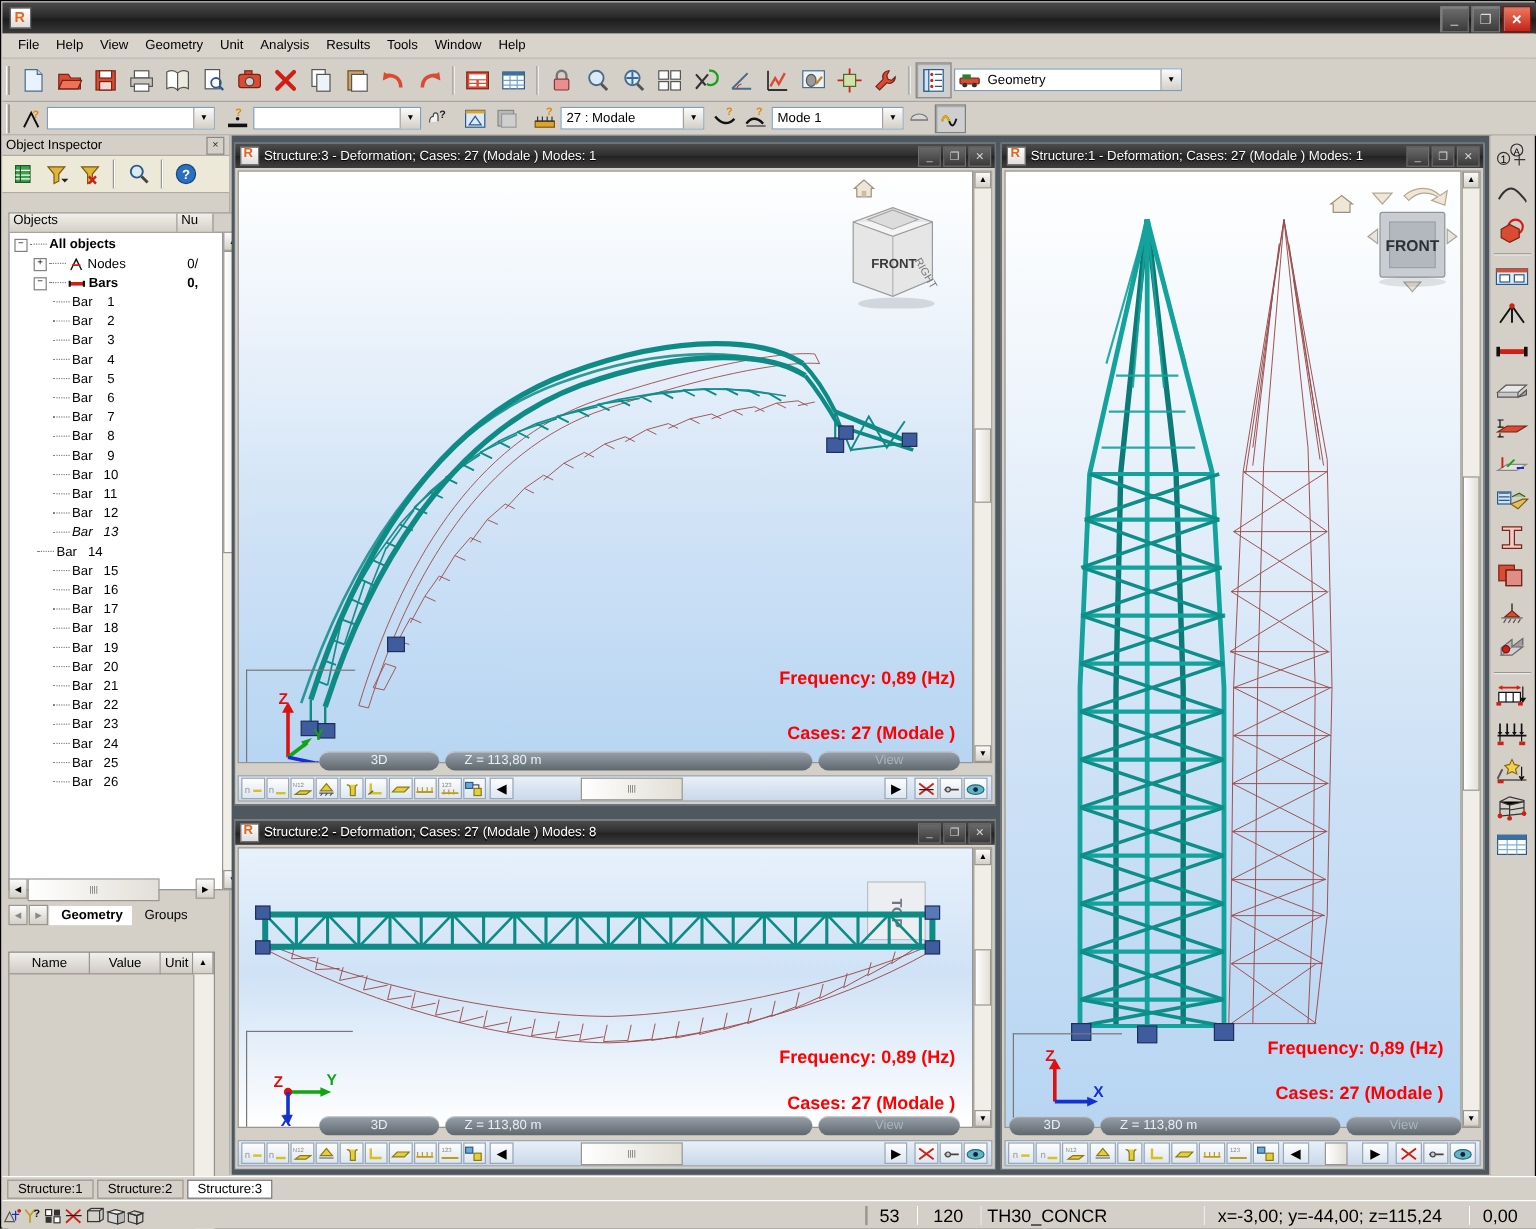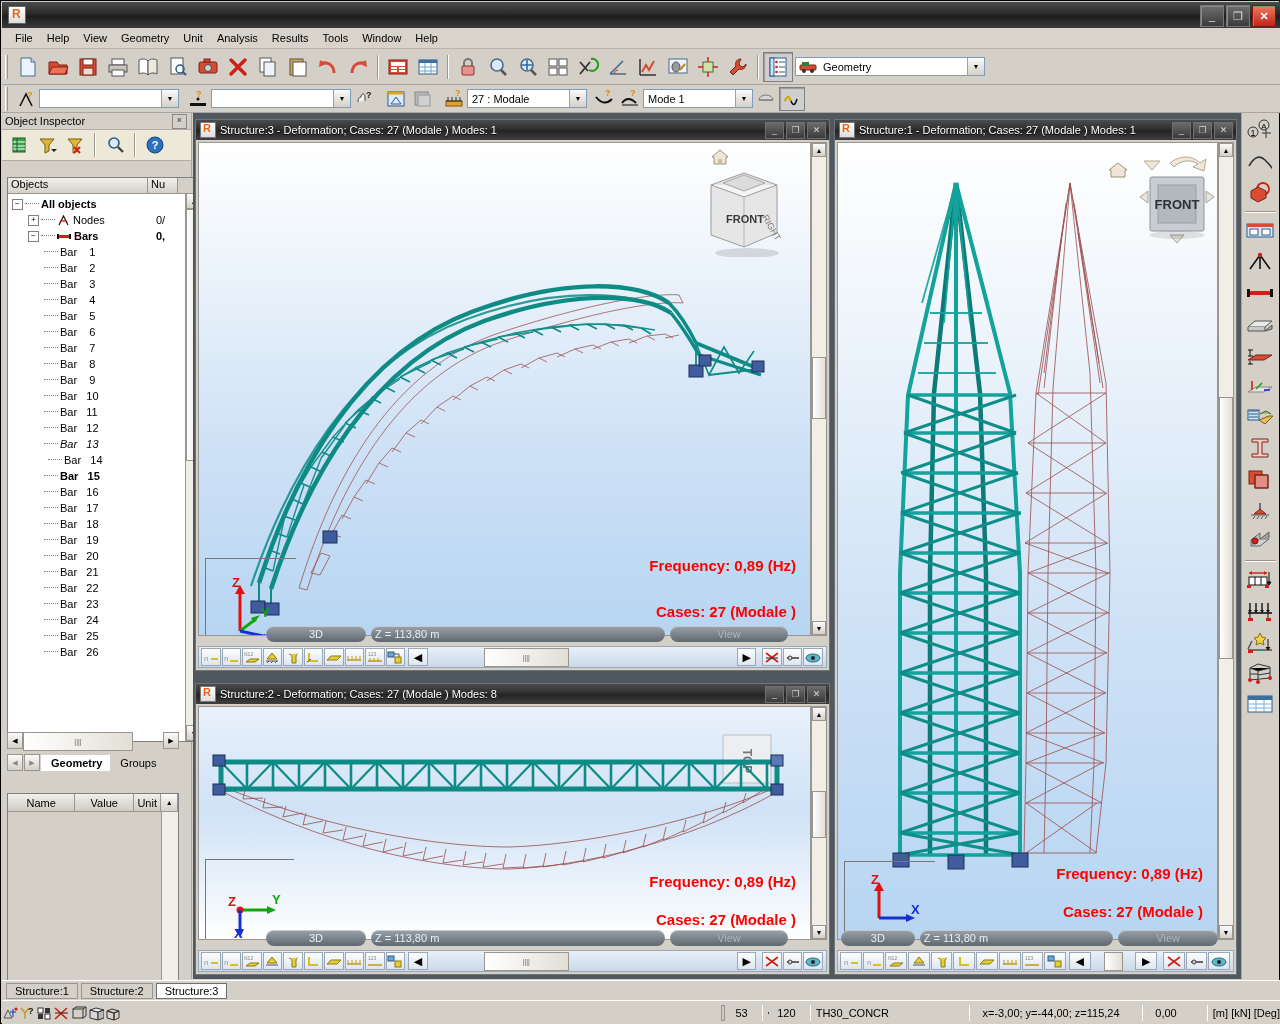--- a/index.html
+++ b/index.html
@@ -113,21 +113,21 @@
      color:#d5d5d5;font-size:9px;display:flex;align-items:center;justify-content:center;}
   .canvas{position:absolute;left:2px;right:18px;top:22px;bottom:34px;
      background:linear-gradient(to bottom,#ffffff 0%,#f2f7fc 18%,#cfe2f6 60%,#b7d5f2 100%);
      border:1px solid #9a968f;overflow:hidden;}
   .canvas.flat{background:linear-gradient(to bottom,#e8f1fb 0%,#cfe2f6 45%,#ffffff 100%);}
   .ovl{position:absolute;color:#ff0000;font-weight:bold;font-size:15px;white-space:nowrap;}
   .viewbar{position:absolute;left:2px;right:18px;height:18px;display:flex;align-items:center;}
   .pill{height:16px;border-radius:8px;background:linear-gradient(#9aa3ab,#5f686f);
      color:#e8eef4;font-size:11px;display:flex;align-items:center;justify-content:center;
      box-shadow:inset 0 1px 0 rgba(255,255,255,.45);}
-  .pill.l{justify-content:flex-start;padding-left:4px;}
+  .pill.l{justify-content:flex-start;padding-left:16px;}
   .vtool{position:absolute;left:2px;right:2px;height:22px;
      background:linear-gradient(#e9f0f8,#c9d8ea);border:1px solid #9aa7b5;box-sizing:border-box;
      display:flex;align-items:center;padding:0 2px;}
   .vtb{width:22px;height:18px;border:1px solid #9aa7b5;background:linear-gradient(#fdfdfd,#dde6f0);
      margin-right:1px;display:flex;align-items:center;justify-content:center;box-sizing:border-box;}
   .vscroll{position:absolute;right:2px;top:22px;bottom:34px;width:16px;background:#f0eee6;
      border:1px solid #9a968f;box-sizing:border-box;}
 
   
   .cube{position:absolute;}
@@ -147,21 +147,21 @@
   
   .btabs{position:absolute;left:1px;top:979px;width:1278px;height:20px;background:#d4d0c8;
      display:flex;align-items:center;padding-left:4px;border-top:1px solid #fff;}
   .btab{height:16px;border:1px solid #9a968f;background:#d4d0c8;font-size:11px;
      display:flex;align-items:center;padding:0 8px;margin-right:3px;box-sizing:border-box;}
   .btab.active{background:#fff;border-color:#6f6f6f;}
   .statusbar{position:absolute;left:1px;top:999px;width:1278px;height:24px;background:#d4d0c8;
      display:flex;align-items:center;border-top:1px solid #fff;}
   .sicon{width:20px;height:18px;display:flex;align-items:center;justify-content:center;}
   .ssep{width:1px;height:16px;background:#9a968f;border-right:1px solid #fff;margin:0 5px;}
-  .sfield{font-size:11px;white-space:nowrap;}
+  .sfield{font-size:15px;white-space:nowrap;}
   .swell{height:16px;border:1px solid #9a968f;background:#cfcbc3;box-sizing:border-box;}
   svg{display:block;}
 </style>
 </head>
 <body>
 
 <div class="app">
 
   <div class="titlebar">
     <div class="tb-icon"></div>
@@ -587,27 +587,27 @@
               <span style="white-space: pre; text-align: right;">Bar   11</span>
             </div>
             <div class="trow" style="padding-left: 36px;">
               <div class="dots"></div>
               <span style="white-space: pre;">Bar   12</span>
             </div>
             <div class="trow" style="padding-left: 36px;">
               <div class="dots"></div>
               <span style="white-space: pre; font-style: italic;">Bar   13</span>
             </div>
-            <div class="trow" style="padding-left: 40px; text-align: right;">
+            <div class="trow" style="padding-left: 23px; text-align: right;">
               <div class="dots"></div>
               <span style="white-space: pre;">Bar   14</span>
             </div>
             <div class="trow" style="padding-left: 36px;">
               <div class="dots"></div>
-              <span style="white-space: pre; font-weight: bold;">Bar   15</span>
+              <span style="white-space: pre;">Bar   15</span>
             </div>
             <div class="trow" style="padding-left: 36px;">
               <div class="dots"></div>
               <span style="white-space: pre;">Bar   16</span>
             </div>
             <div class="trow" style="padding-left: 36px;">
               <div class="dots"></div>
               <span style="white-space: pre;">Bar   17</span>
             </div>
             <div class="trow" style="padding-left: 36px;">

